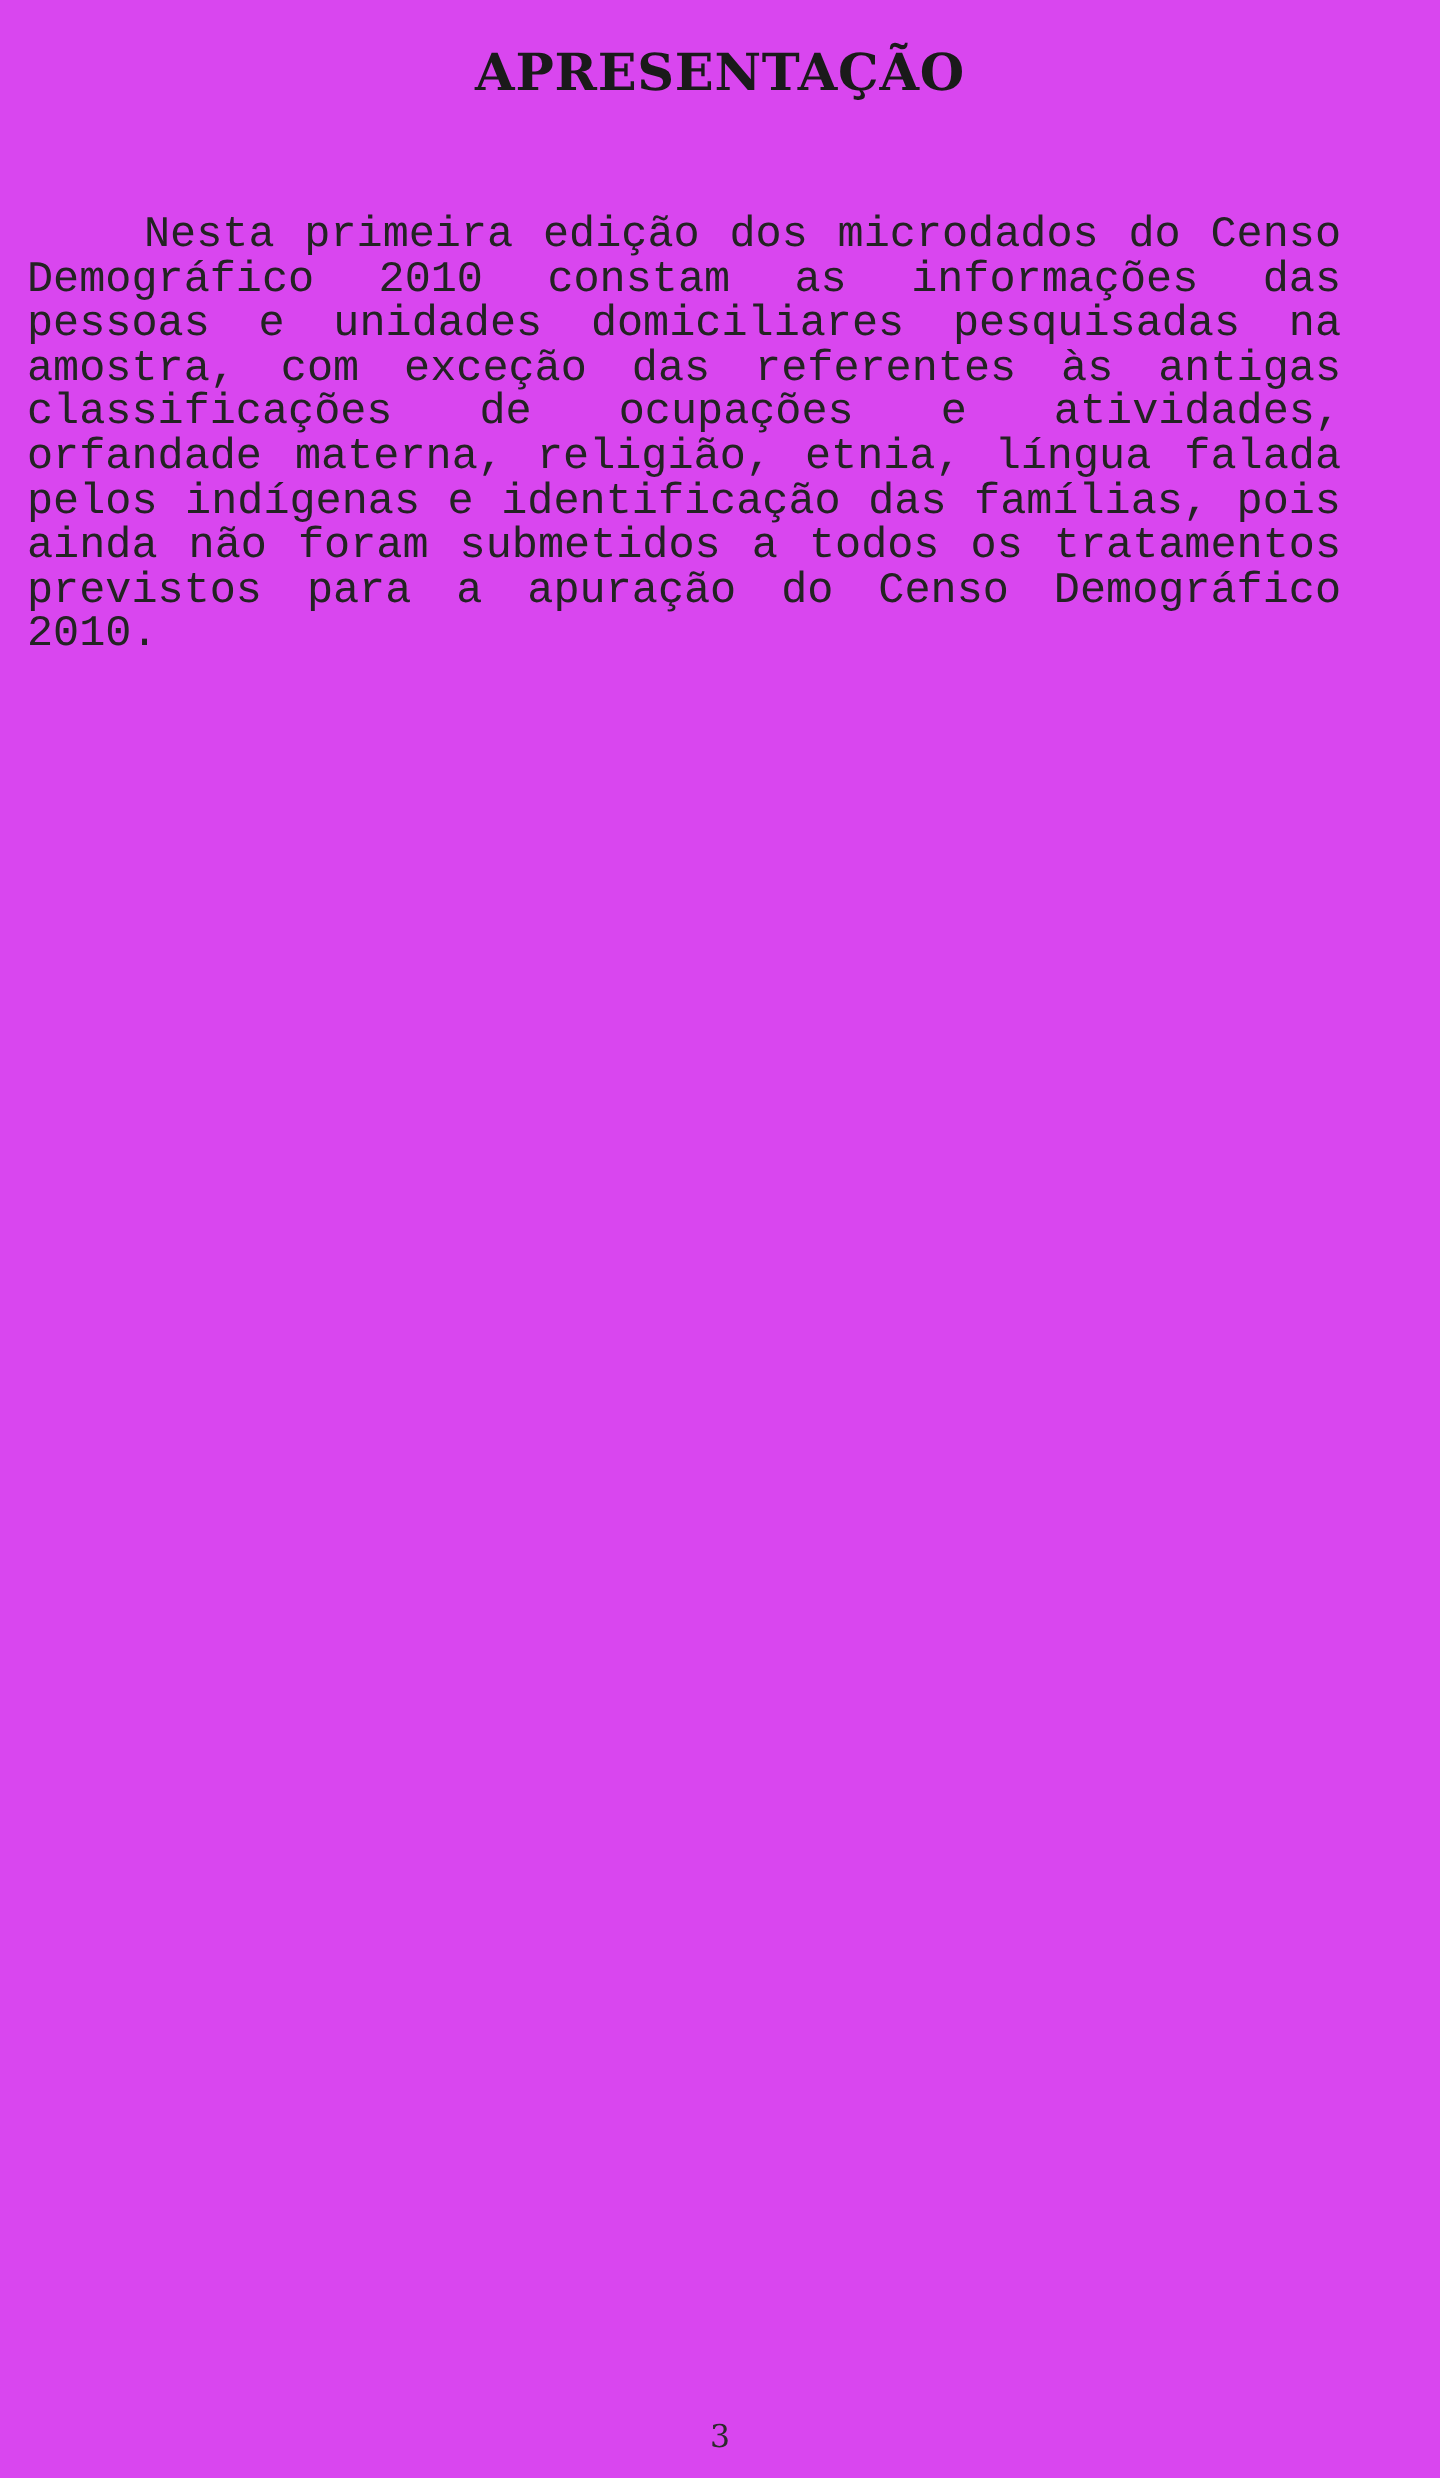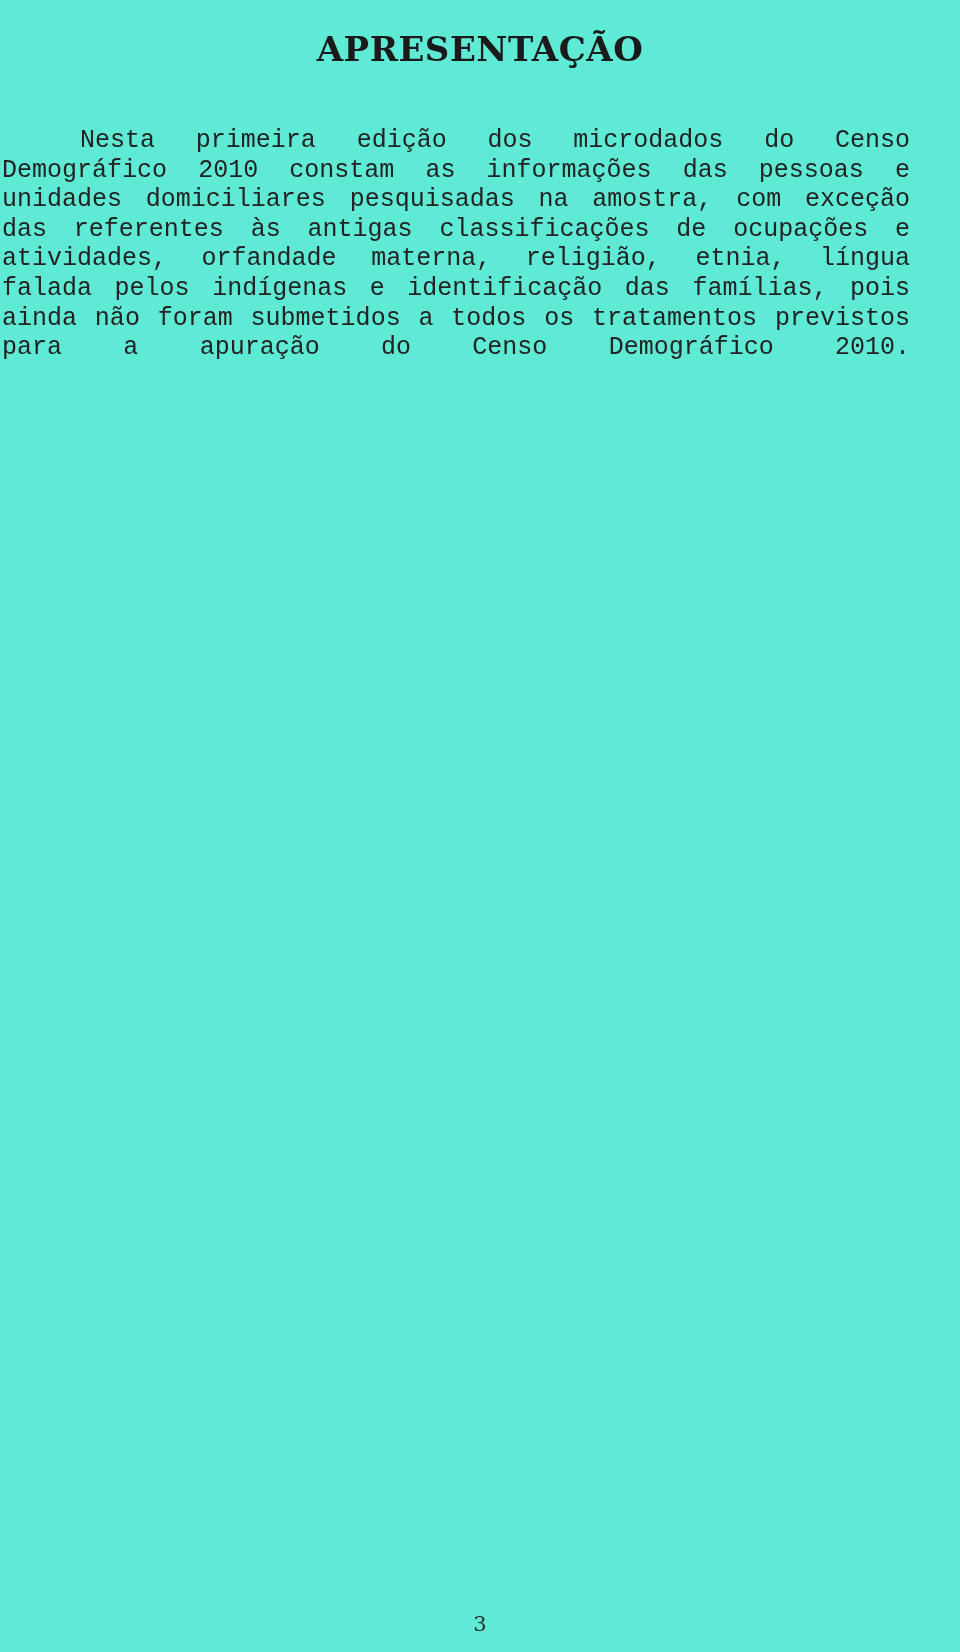--- a/index.html
+++ b/index.html
@@ -4,21 +4,21 @@
 <style>
   html, body {
     margin: 0;
     padding: 0;
     background: #ffffff;
   }
   .page {
     position: relative;
     width: 960px;
     height: 1652px;
-    background: #5eead4;
+    background: #d946ef;
     overflow: hidden;
     box-sizing: border-box;
   }
   .doc-title {
     position: absolute;
     top: 4px;
     left: 0;
     width: 960px;
     text-align: center;
     font-family: "DejaVu Serif", serif;
@@ -30,26 +30,26 @@
     white-space: nowrap;
   }
   .body-block {
     position: absolute;
     top: 126px;
     left: 2px;
     width: 908px;
   }
   .para {
     font-family: "Liberation Mono", "DejaVu Sans Mono", monospace;
-    font-size: 25px;
+    font-size: 29px;
     line-height: 29.6px;
     color: #232323;
     text-align: justify;
     text-justify: inter-word;
-    margin: 0;
+    margin: 16px;
     text-indent: 78px;
     -webkit-hyphens: none;
     hyphens: none;
   }
   
   .para::after {
     content: "";
     display: inline-block;
     width: 100%;
   }

